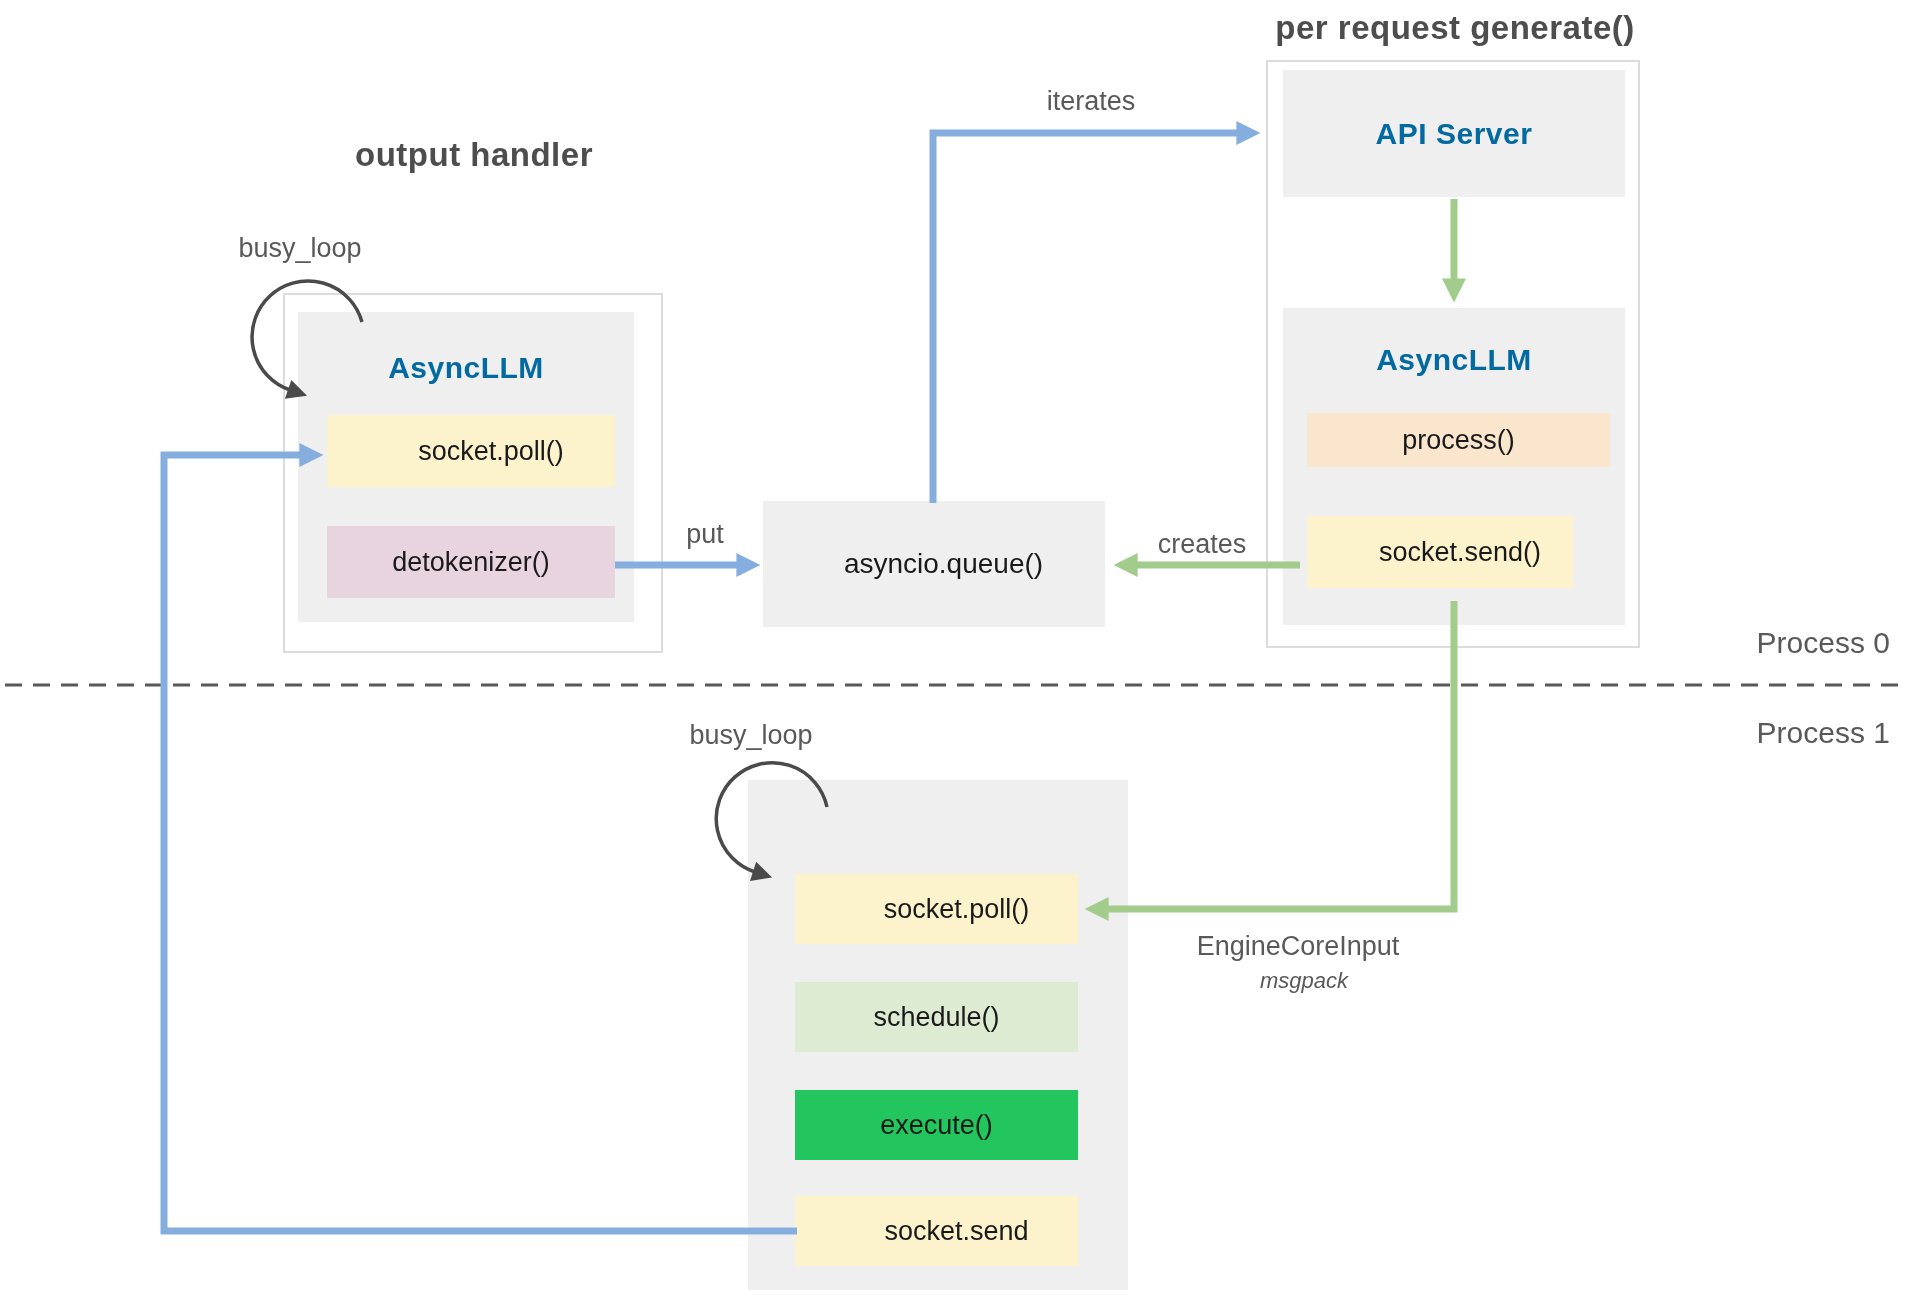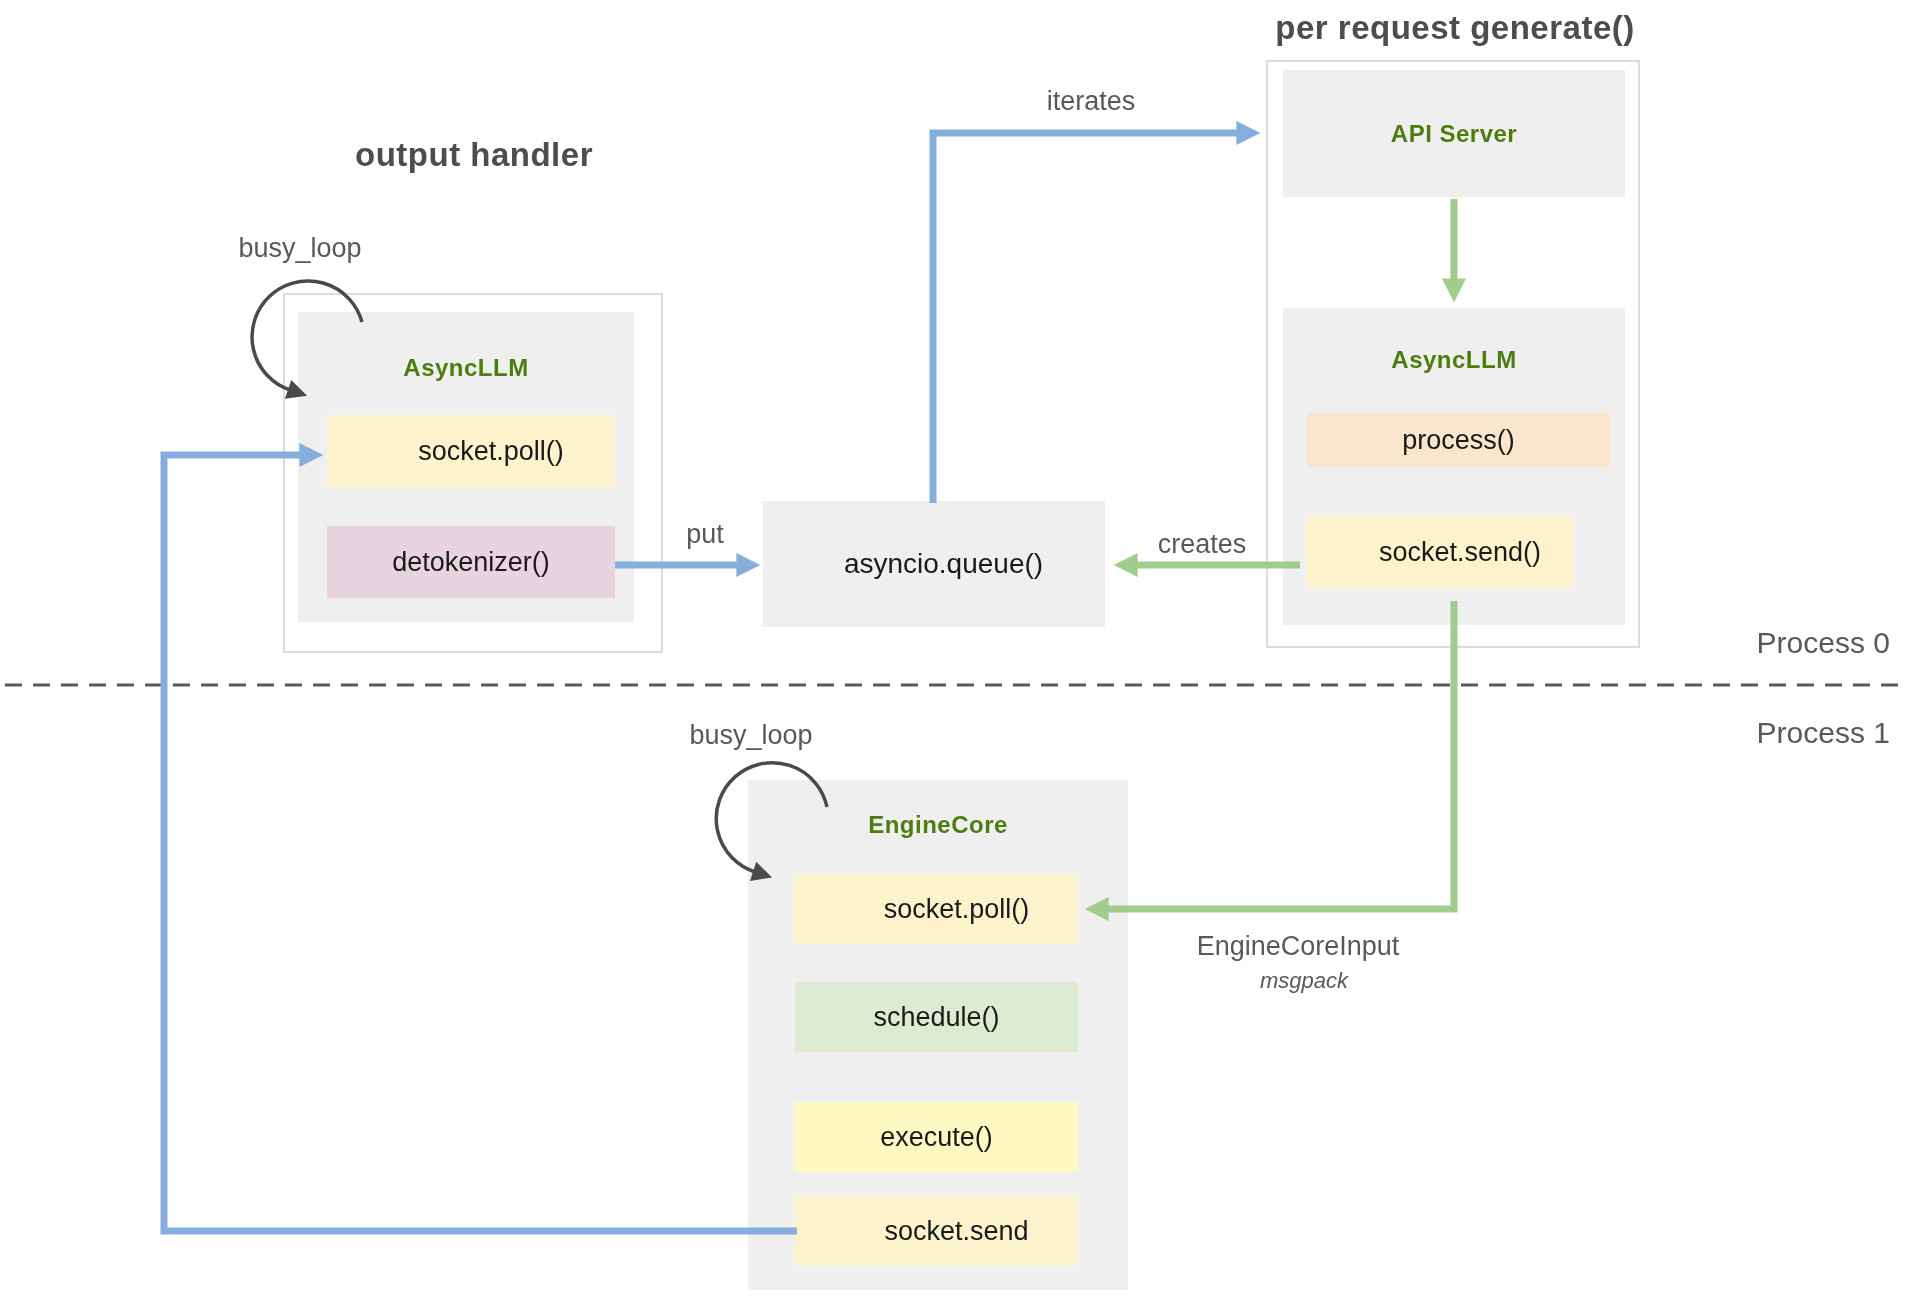--- a/index.html
+++ b/index.html
@@ -8,31 +8,31 @@
     font-family:"Liberation Sans","DejaVu Sans",sans-serif;
   }
   .panel-outer{
     position:absolute;background:#ffffff;border:2px solid #dcdcdc;box-sizing:border-box;
   }
   .panel-gray{
     position:absolute;background:#efefef;box-sizing:border-box;padding-left:19px;
   }
   .panel-title{
     position:absolute;display:flex;align-items:center;justify-content:center;
-    font-weight:bold;font-size:24px;color:#4d7c0f;letter-spacing:0.5px;
+    font-weight:bold;font-size:30px;color:#0369a1;letter-spacing:0.5px;
   }
   .row{
     position:absolute;display:flex;align-items:center;justify-content:center;
     font-size:27px;color:#1a1a1a;box-sizing:border-box;
   }
   .row.yellow{background:#fcf3cd;padding-left:40px;}
   .row.pink{background:#e8d4de;}
   .row.peach{background:#fae5cd;}
   .row.green{background:#ddebd2;}
-  .row.blue{background:#fef9c3;margin-top:12px;}
+  .row.blue{background:#22c55e;}
   .big-title{
     position:absolute;display:flex;align-items:center;justify-content:center;
     font-weight:bold;font-size:33px;color:#4d4d4d;letter-spacing:0.5px;white-space:nowrap;
   }
   .edge-label{
     position:absolute;display:flex;align-items:center;justify-content:center;
     font-size:27px;color:#595959;white-space:nowrap;
   }
   .edge-label.small{font-size:22px;font-style:italic;}
   .process-label{
@@ -63,21 +63,20 @@
   <div class="panel-title" style="left:1283px;top:70px;width:342px;height:127px;">API Server</div>
   <div class="panel-gray" style="left:1283px;top:308px;width:342px;height:317px;"></div>
   <div class="panel-title" style="left:1283px;top:338px;width:342px;height:44px;">AsyncLLM</div>
   <div class="row peach" style="left:1307px;top:413px;width:303px;height:54px;">process()</div>
   <div class="row yellow" style="left:1307px;top:496px;width:266px;height:72px;margin-top:20px;">socket.send()</div>
 
   <div class="process-label" style="left:1640px;top:625px;width:250px;height:36px;text-align:center;">Process 0</div>
   <div class="process-label" style="left:1640px;top:715px;width:250px;height:36px;">Process 1</div>
 
   <div class="panel-gray" style="left:748px;top:780px;width:380px;height:510px;"></div>
-  <div class="panel-title" style="left:748px;top:803px;width:380px;height:44px;">EngineCore</div>
   <div class="row yellow" style="left:795px;top:874px;width:283px;height:70px;">socket.poll()</div>
   <div class="row green" style="left:795px;top:982px;width:283px;height:70px;">schedule()</div>
   <div class="row blue" style="left:795px;top:1090px;width:283px;height:70px;">execute()</div>
   <div class="row yellow" style="left:795px;top:1196px;width:283px;height:70px;">socket.send</div>
   <div class="edge-label" style="left:631px;top:718px;width:240px;height:34px;">busy_loop</div>
 
   <div class="edge-label" style="left:1011px;top:84px;width:160px;height:34px;">iterates</div>
   <div class="edge-label" style="left:663px;top:517px;width:84px;height:34px;">put</div>
   <div class="edge-label" style="left:1122px;top:527px;width:160px;height:34px;">creates</div>
   <div class="edge-label" style="left:1148px;top:929px;width:300px;height:34px;">EngineCoreInput</div>

